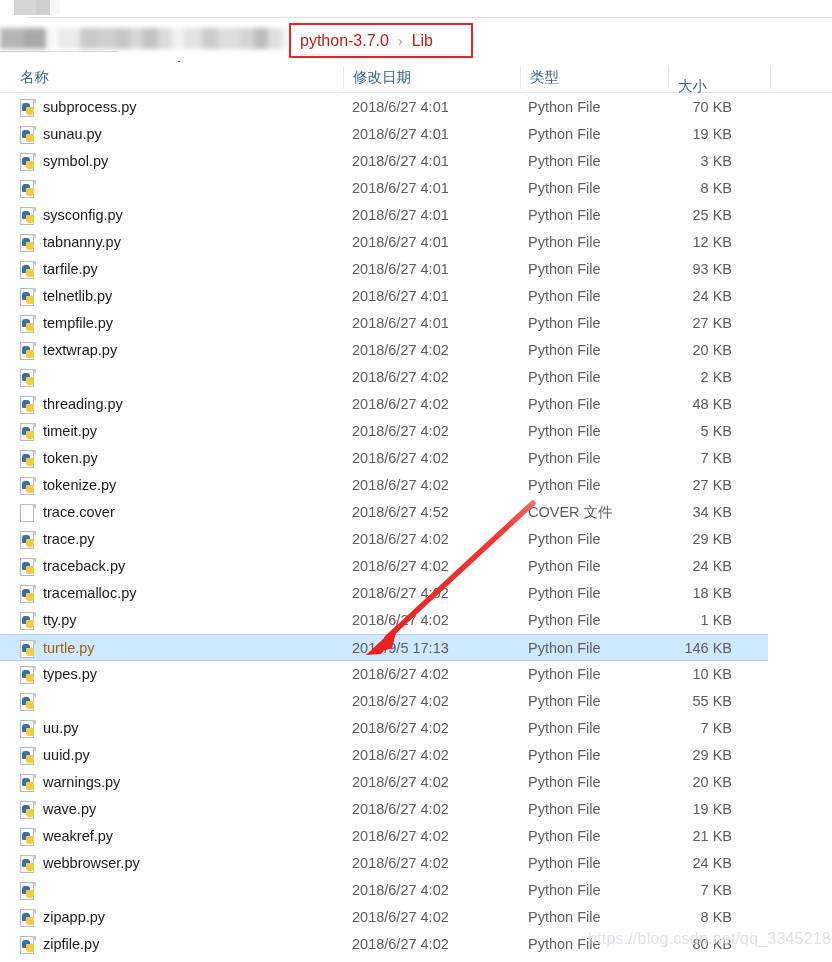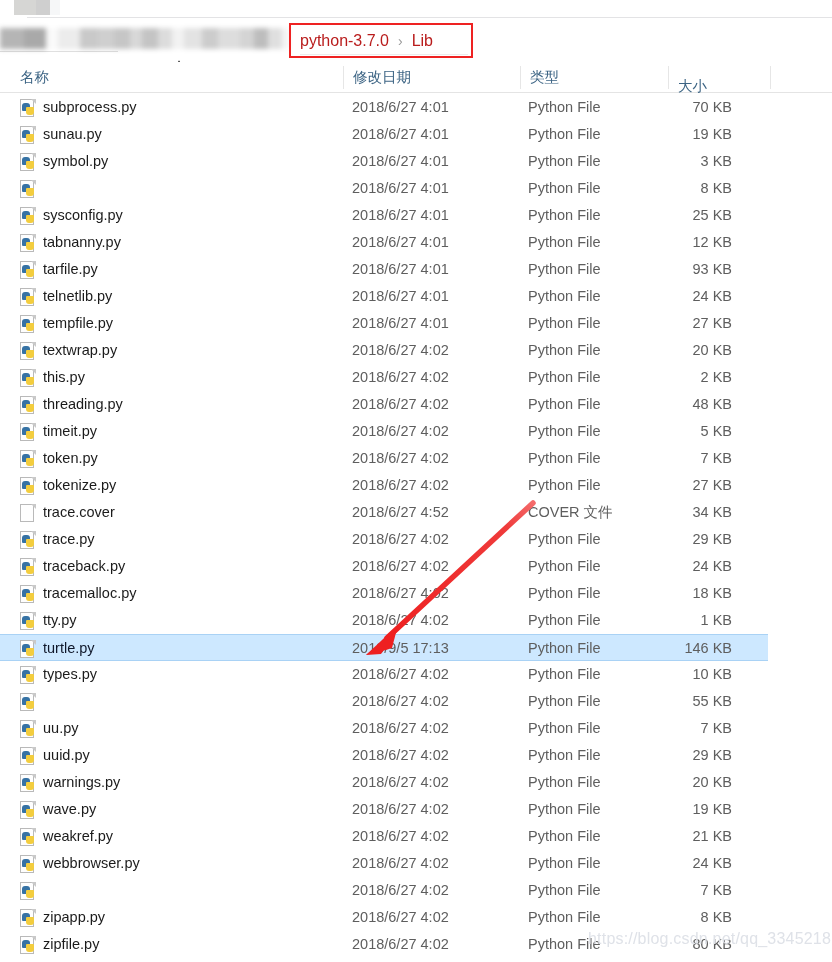--- a/index.html
+++ b/index.html
@@ -158,21 +158,21 @@
     overflow: hidden;
   }
   .cell.name {
     left: 43px;
     color: #1b1b1b;
     width: 290px;
   }
   .cell.date  { left: 352px; width: 160px; }
   .cell.type  { left: 528px; width: 132px; }
   .cell.size  { left: 604px; width: 128px; text-align: right; }
-  .file-row.selected .cell.name { color: #0f172a; }
+  .file-row.selected .cell.name { color: #a16207; }
 
   
   .ficon {
     position: absolute;
     left: 20px; top: 5px;
     width: 16px; height: 19px;
   }
   .ficon .page {
     position: absolute;
     left: 0; top: 0;
@@ -396,21 +396,20 @@
       <div class="cell type">Python File</div>
       <div class="cell size">20 KB</div>
     </div>
     <div class="file-row">
       <span class="ficon">
         <span class="page"></span>
         <span class="fold"></span>
         <span class="py-blue"></span>
         <span class="py-yellow"></span>
       </span>
-      <div class="cell name">this.py</div>
       <div class="cell date">2018/6/27 4:02</div>
       <div class="cell type">Python File</div>
       <div class="cell size">2 KB</div>
     </div>
     <div class="file-row">
       <span class="ficon">
         <span class="page"></span>
         <span class="fold"></span>
         <span class="py-blue"></span>
         <span class="py-yellow"></span>

